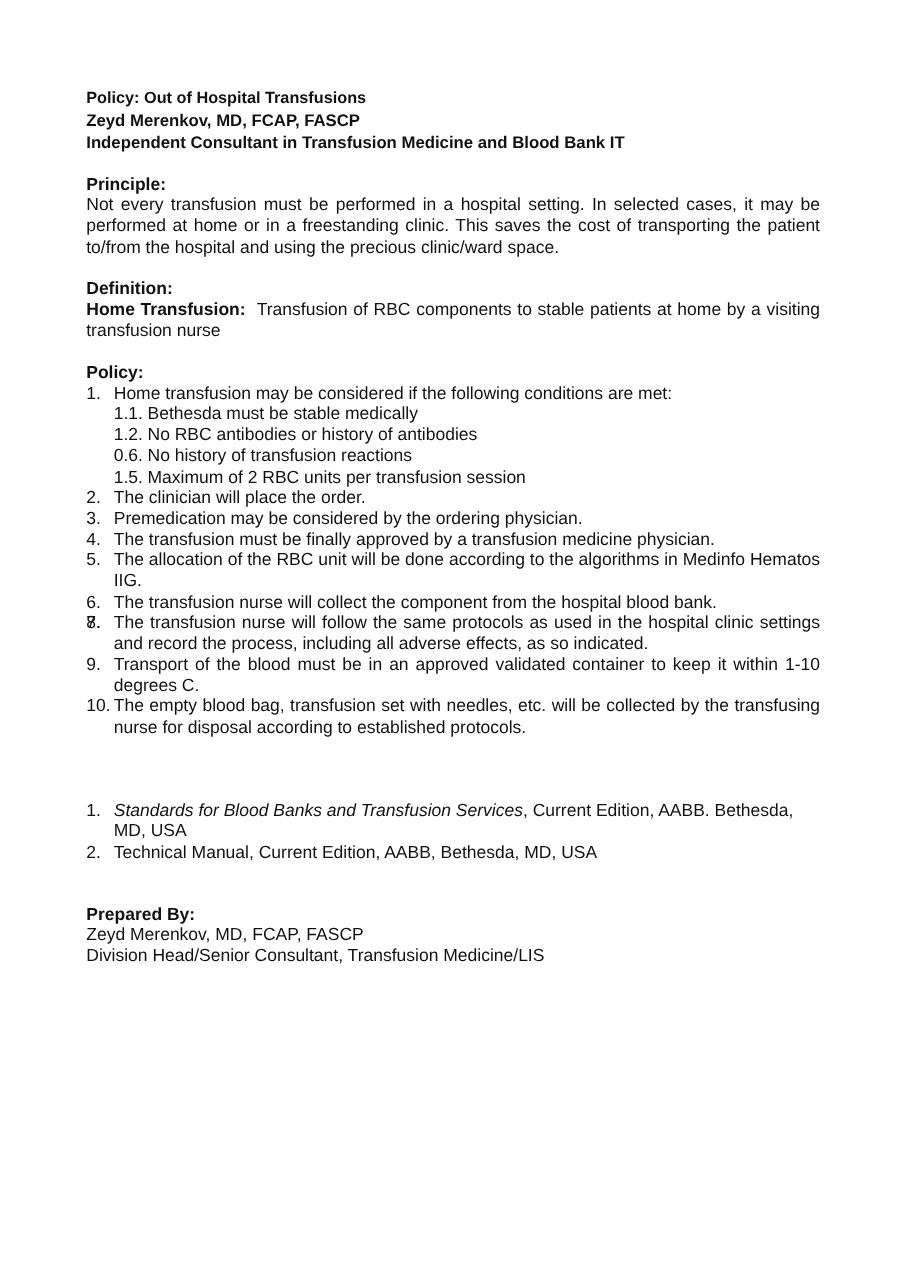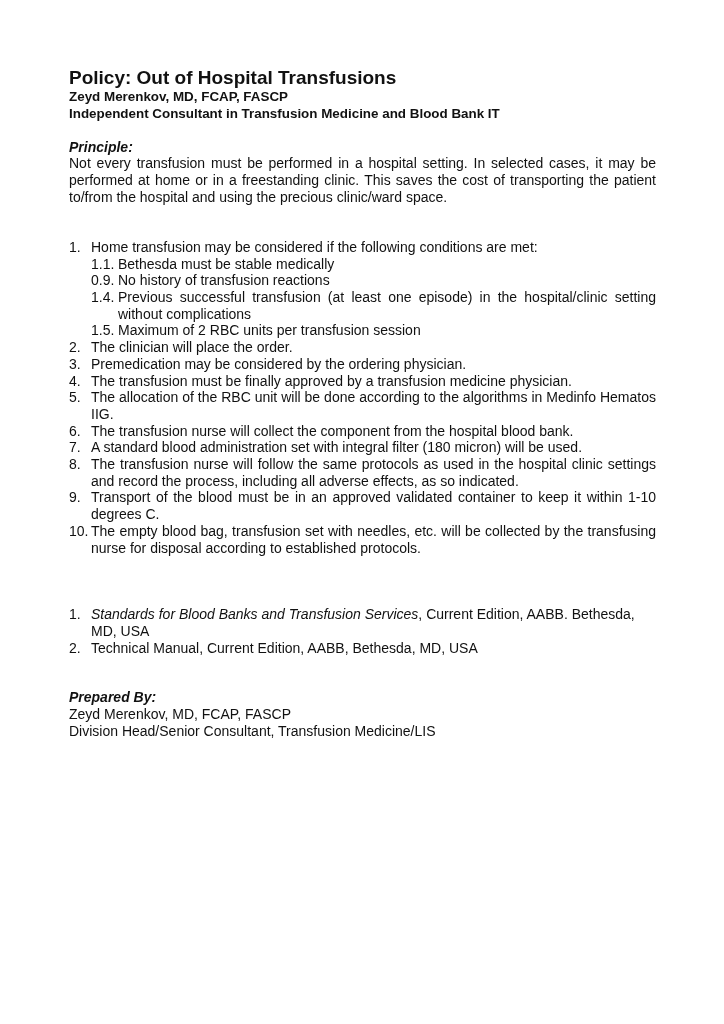--- a/index.html
+++ b/index.html
@@ -2,23 +2,23 @@
 <html><head>
 <meta charset="utf-8">
 <style>
   html, body { margin: 0; padding: 0; background: #ffffff; }
   body { width: 724px; height: 1024px; position: relative; overflow: hidden; }
   .page {
     position: absolute; left: 69px; top: 68px; width: 587px;
     font-family: "Liberation Sans", sans-serif; color: #111;
     font-size: 14px; line-height: 16.7px;
   }
-  .title { font-weight: bold; font-size: 19px; line-height: 20px; }
+  .title { font-weight: bold; font-size: 13px; line-height: 20px; }
   .sub { font-weight: bold; font-size: 13.4px; line-height: 17px; }
-  .h { font-weight: bold; font-style: italic; }
+  .h { font-weight: bold; }
   .gap { height: 16.7px; }
   .gap2 { height: 33px; }
   .gap3 { height: 50px; }
   .just { text-align: justify; }
   .li { position: relative; padding-left: 22px; text-align: justify; }
   .li .num { position: absolute; left: 0; top: 0; }
   .sli { position: relative; padding-left: 49px; text-align: justify; }
   .sli .num { position: absolute; left: 22px; top: 0; }
   em { }
 </style>
@@ -30,34 +30,39 @@
   <div class="sub">Zeyd Merenkov, MD, FCAP, FASCP</div>
   <div class="sub">Independent Consultant in Transfusion Medicine and Blood Bank IT</div>
   <div class="gap"></div>
 
   <div>
     <div class="h">Principle:</div>
     <div class="just">Not every transfusion must be performed in a hospital setting.  In selected cases, it may be performed at home or in a freestanding clinic.  This saves the cost of transporting the patient to/from the hospital and using the precious clinic/ward space.</div>
   </div>
   <div class="gap"></div>
 
+  <div>
+    <div class="h">Definition:</div>
+    <div class="just"><span class="h">Home Transfusion:</span><span style="white-space:pre-wrap">  Transfusion of RBC components to stable patients at home by a visiting transfusion nurse</span></div>
+  </div>
   <div class="gap"></div>
 
   <div>
+    <div class="h">Policy:</div>
     <div class="li"><span class="num">1.</span><span>Home transfusion may be considered if the following conditions are met:</span></div>
     <div class="sli"><span class="num">1.1.</span><span>Bethesda must be stable medically</span></div>
-    <div class="sli"><span class="num">0.9.</span><span>No history of transfusion reactions</span></div>
-    <div class="sli"><span class="num">1.4.</span><span>Previous successful transfusion (at least one episode) in the hospital/clinic setting without complications</span></div>
+    <div class="sli"><span class="num">1.2.</span><span>No RBC antibodies or history of antibodies</span></div>
+    <div class="sli"><span class="num">0.6.</span><span>No history of transfusion reactions</span></div>
     <div class="sli"><span class="num">1.5.</span><span>Maximum of 2 RBC units per transfusion session</span></div>
     <div class="li"><span class="num">2.</span><span>The clinician will place the order.</span></div>
     <div class="li"><span class="num">3.</span><span>Premedication may be considered by the ordering physician.</span></div>
     <div class="li"><span class="num">4.</span><span>The transfusion must be finally approved by a transfusion medicine physician.</span></div>
     <div class="li"><span class="num">5.</span><span>The allocation of the RBC unit will be done according to the algorithms in Medinfo Hematos IIG.</span></div>
     <div class="li"><span class="num">6.</span><span>The transfusion nurse will collect the component from the hospital blood bank.</span></div>
-    <div class="li"><span class="num">7.</span><span>A standard blood administration set with integral filter (180 micron) will be used.</span></div>
+    <div class="li"><span class="num">7.</span></div>
     <div class="li"><span class="num">8.</span><span>The transfusion nurse will follow the same protocols  as used in the hospital clinic settings and record the process, including all adverse effects, as so indicated.</span></div>
     <div class="li"><span class="num">9.</span><span>Transport of the blood must be in an approved validated container to keep it within 1-10 degrees C.</span></div>
     <div class="li"><span class="num">10.</span><span>The empty blood bag, transfusion set with needles, etc. will be collected by the transfusing nurse for disposal according to established protocols.</span></div>
   </div>
   <div class="gap3"></div>
 
   <div>
     <div class="li" style="text-align:left"><span class="num">1.</span><em>Standards for Blood Banks and Transfusion Services</em><span>, Current Edition, AABB. Bethesda, MD, USA</span></div>
     <div class="li"><span class="num">2.</span><span>Technical Manual, Current Edition, AABB, Bethesda, MD, USA</span></div>
   </div>

